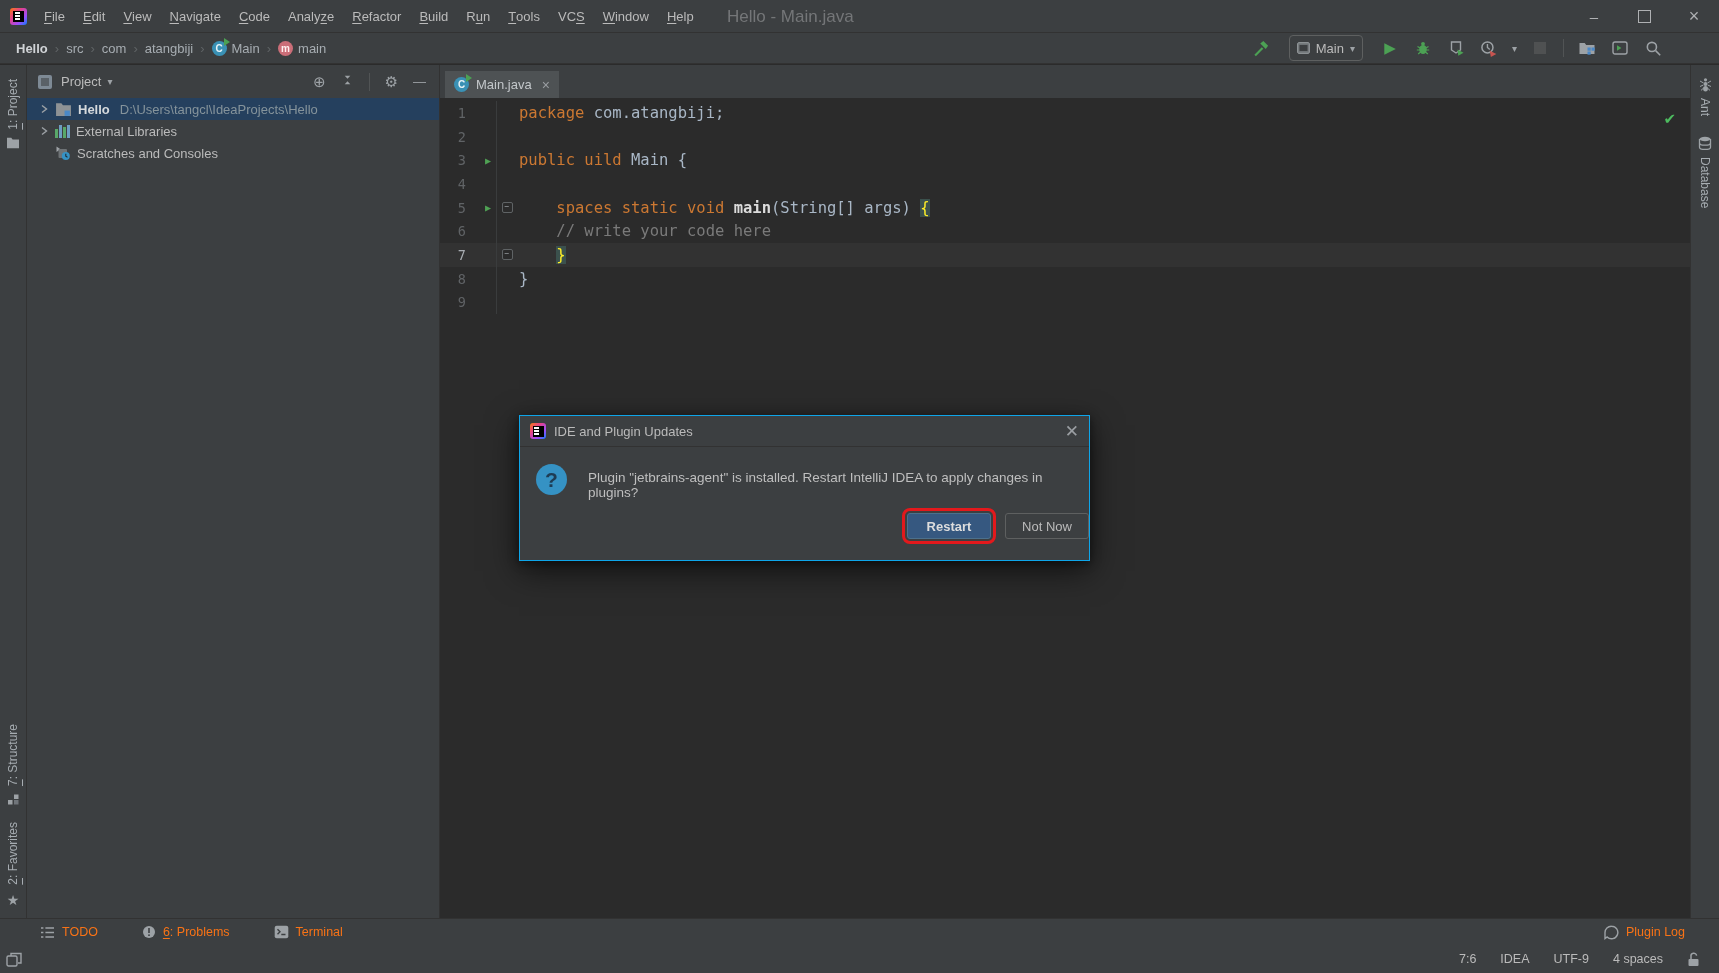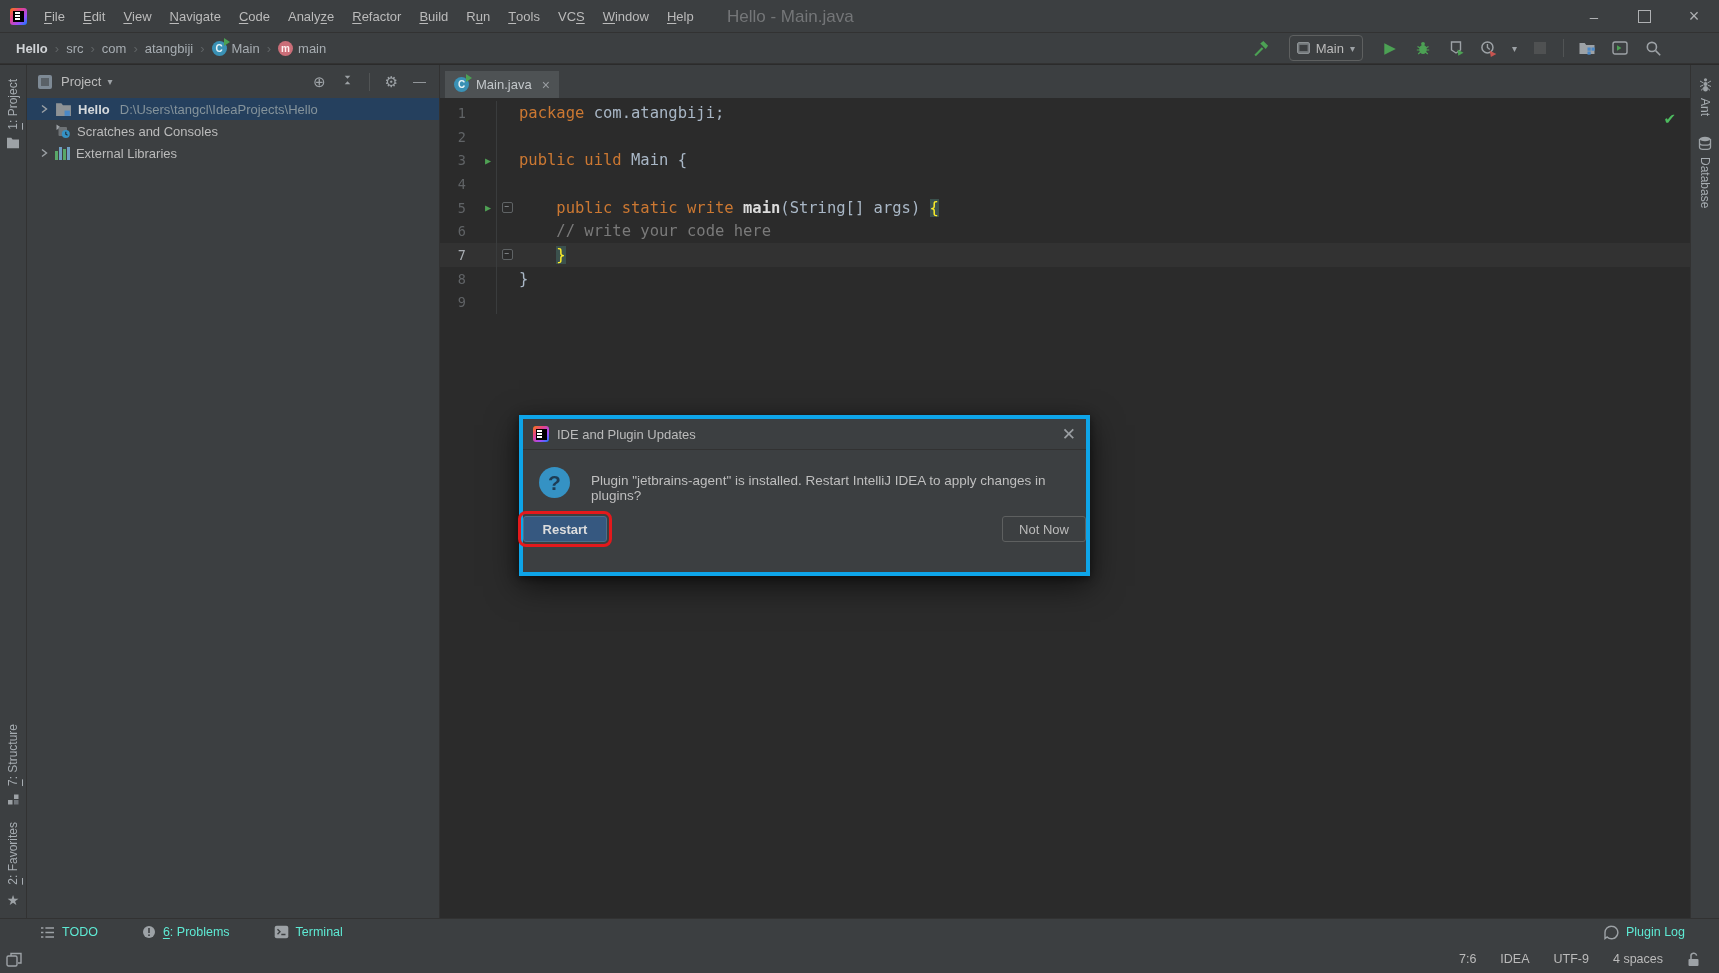--- a/index.html
+++ b/index.html
@@ -105,41 +105,41 @@
   .ln-code{padding-left:2px;}
   .tk-kw{color:#CC7832;}
   .tk-pl{color:#A9B7C6;}
   .tk-cm{color:#7A7A7A;}
   .tk-fn{color:#DCDCDC;font-weight:bold;}
   .tk-hl{color:#FFEF28;background:#3B514D;}
   #inspect-ok{position:absolute;top:12px;right:14px;color:#4DBB5F;font-size:15px;
               font-family:"DejaVu Sans",sans-serif;}
 
   
-  #dialog{position:absolute;left:519px;top:415px;width:571px;background:#3C3F41;border:4px solid #0ea5e9;
+  #dialog{position:absolute;left:519px;top:415px;width:571px;background:#3C3F41;border:1px solid #0ea5e9;
           box-shadow:0 10px 30px rgba(0,0,0,.6),0 2px 8px rgba(0,0,0,.5);box-sizing:border-box;z-index:10;}
   #dialog-titlebar{height:30px;display:flex;align-items:center;gap:8px;padding:0 10px;
                    border-bottom:1px solid #323232;}
   #dialog-title{font-size:13px;color:#BBBBBB;}
   #dialog-close{margin-left:auto;color:#9A9EA2;font-size:17px;}
   #dialog-body{display:flex;padding:14px 18px 0 16px;}
   #q-icon{width:31px;height:31px;border-radius:50%;background:#3592C4;color:#1E3C54;font-weight:bold;
           font-size:21px;display:flex;align-items:center;justify-content:center;flex:none;margin-top:3px;}
   #dialog-msg{margin-left:21px;margin-top:9px;font-size:13.5px;color:#BFBFBF;}
-  #dialog-buttons{display:flex;justify-content:space-between;gap:14px;padding:13px 0 30px;}
+  #dialog-buttons{display:flex;justify-content:flex-end;gap:14px;padding:13px 0 21px;}
   .dlg-btn{height:26px;min-width:84px;border-radius:3px;display:flex;align-items:center;justify-content:center;
            font-size:13px;padding:0 14px;box-sizing:border-box;}
   .dlg-btn.primary{background:#365880;border:1px solid #4C708C;color:#DDDDDD;font-weight:bold;}
   .dlg-btn.plain{background:#3C3F41;border:1px solid #5E6060;color:#BBBBBB;}
   .annotated{outline:3px solid #E3191C;outline-offset:2px;}
 
   
   #bottombar{position:absolute;left:0;top:918px;width:100%;height:27px;background:#3C3F41;
              border-top:1px solid #323232;display:flex;align-items:center;box-sizing:border-box;
-             padding-left:40px;gap:44px;font-size:12.5px;color:#5eead4;}
+             padding-left:40px;gap:44px;font-size:12.5px;color:#f97316;}
   .bb-item{display:flex;align-items:center;gap:7px;}
   #bb-right{margin-left:auto;margin-right:34px;display:flex;align-items:center;gap:7px;}
   #statusbar{position:absolute;left:0;top:945px;width:100%;height:28px;background:#3C3F41;
              display:flex;align-items:center;box-sizing:border-box;font-size:12.5px;color:#BBBBBB;}
   #switcher{margin-left:6px;display:flex;align-items:center;}
   #status-right{margin-left:auto;margin-right:19px;display:flex;align-items:center;gap:24px;}
 </style>
 </head>
 <body>
 
@@ -314,59 +314,59 @@
               <path d="M3 1.5L7.5 5 3 8.5" fill="none" stroke="#9DA2A6" stroke-width="1.4"></path>
             </svg>
             <svg width="17" height="15" viewBox="0 0 16 14">
               <path d="M1 1h5l1.5 2H15v10H1z" fill="#8E9295"></path>
               <rect x="9" y="8" width="5" height="5" fill="#4A88C7"></rect>
             </svg>
             <span class="tree-name-bold">Hello</span>
             <span class="tree-path">D:\Users\tangcl\IdeaProjects\Hello</span>
           </div>
           <div class="tree-row">
-            <span class="chev-spacer"></span>
-            <svg width="16" height="15" viewBox="0 0 16 15">
-              <path d="M1.5 0.5l4 2.8-4 2.8z" fill="#9DA2A6"></path>
-              <rect x="3.5" y="3" width="8.5" height="9" rx="1" fill="#6E7376"></rect>
-              <circle cx="10.8" cy="10" r="4" fill="#3592C4"></circle>
-              <path d="M10.8 7.8v2.4l1.7 1" stroke="#1E2B33" stroke-width="1.1" fill="none"></path>
-            </svg>
-            <span>Scratches and Consoles</span>
-          </div>
-          <div class="tree-row">
             <svg width="10" height="10" viewBox="0 0 10 10">
               <path d="M3 1.5L7.5 5 3 8.5" fill="none" stroke="#9DA2A6" stroke-width="1.4"></path>
             </svg>
             <span class="ic-lib">
               <i></i>
               <i></i>
               <i></i>
               <i></i>
             </span>
             <span>External Libraries</span>
           </div>
+          <div class="tree-row">
+            <span class="chev-spacer"></span>
+            <svg width="16" height="15" viewBox="0 0 16 15">
+              <path d="M1.5 0.5l4 2.8-4 2.8z" fill="#9DA2A6"></path>
+              <rect x="3.5" y="3" width="8.5" height="9" rx="1" fill="#6E7376"></rect>
+              <circle cx="10.8" cy="10" r="4" fill="#3592C4"></circle>
+              <path d="M10.8 7.8v2.4l1.7 1" stroke="#1E2B33" stroke-width="1.1" fill="none"></path>
+            </svg>
+            <span>Scratches and Consoles</span>
+          </div>
         </div>
     </div>
 
     <div id="editor">
       <div id="tabbar">
         <div id="tab-main">
           <span class="ic-class">C<span class="runmark"></span></span>
           <span>Main.java</span>
           <span class="tab-close">×</span>
         </div>
       </div>
       <div id="editor-body">
         <div id="code-lines">
             <div class="ln"><span class="ln-num">1</span><span class="ln-run"></span><span class="ln-gutline"></span><span class="ln-fold"></span><span class="ln-code"><span class="tk-kw">package </span><span class="tk-pl">com.atangbiji;</span></span></div>
             <div class="ln"><span class="ln-num">2</span><span class="ln-run"></span><span class="ln-gutline"></span><span class="ln-fold"></span><span class="ln-code"></span></div>
             <div class="ln"><span class="ln-num">3</span><span class="ln-run">▶</span><span class="ln-gutline"></span><span class="ln-fold"></span><span class="ln-code"><span class="tk-kw">public uild </span><span class="tk-pl">Main {</span></span></div>
             <div class="ln"><span class="ln-num">4</span><span class="ln-run"></span><span class="ln-gutline"></span><span class="ln-fold"></span><span class="ln-code"></span></div>
-            <div class="ln"><span class="ln-num">5</span><span class="ln-run">▶</span><span class="ln-gutline"></span><span class="ln-fold"><span class="fold-box">−</span></span><span class="ln-code"><span class="tk-pl">    </span><span class="tk-kw">public static write </span><span class="tk-fn">main</span><span class="tk-pl">(String[] args) </span><span class="tk-hl">{</span></span></div>
+            <div class="ln"><span class="ln-num">5</span><span class="ln-run">▶</span><span class="ln-gutline"></span><span class="ln-fold"><span class="fold-box">−</span></span><span class="ln-code"><span class="tk-pl">    </span><span class="tk-kw">spaces static void </span><span class="tk-fn">main</span><span class="tk-pl">(String[] args) </span><span class="tk-hl">{</span></span></div>
             <div class="ln"><span class="ln-num">6</span><span class="ln-run"></span><span class="ln-gutline"></span><span class="ln-fold"></span><span class="ln-code"><span class="tk-cm">    // write your code here</span></span></div>
             <div class="ln current"><span class="ln-num">7</span><span class="ln-run"></span><span class="ln-gutline"></span><span class="ln-fold"><span class="fold-box">−</span></span><span class="ln-code"><span class="tk-pl">    </span><span class="tk-hl">}</span></span></div>
             <div class="ln"><span class="ln-num">8</span><span class="ln-run"></span><span class="ln-gutline"></span><span class="ln-fold"></span><span class="ln-code"><span class="tk-pl">}</span></span></div>
             <div class="ln"><span class="ln-num">9</span><span class="ln-run"></span><span class="ln-gutline"></span><span class="ln-fold"></span><span class="ln-code"></span></div>
           </div>
         <span id="inspect-ok">✔</span>
       </div>
     </div>
 
     <div id="rightbar">

